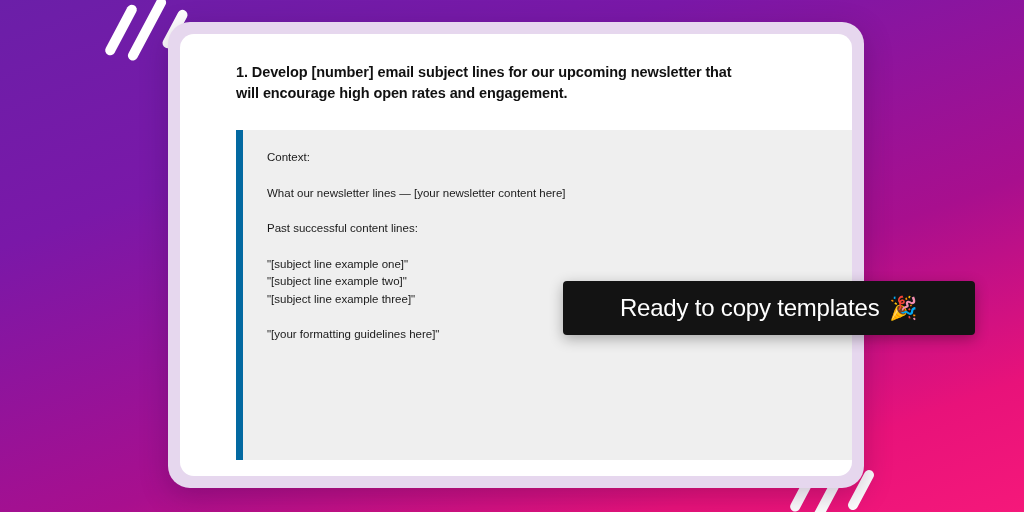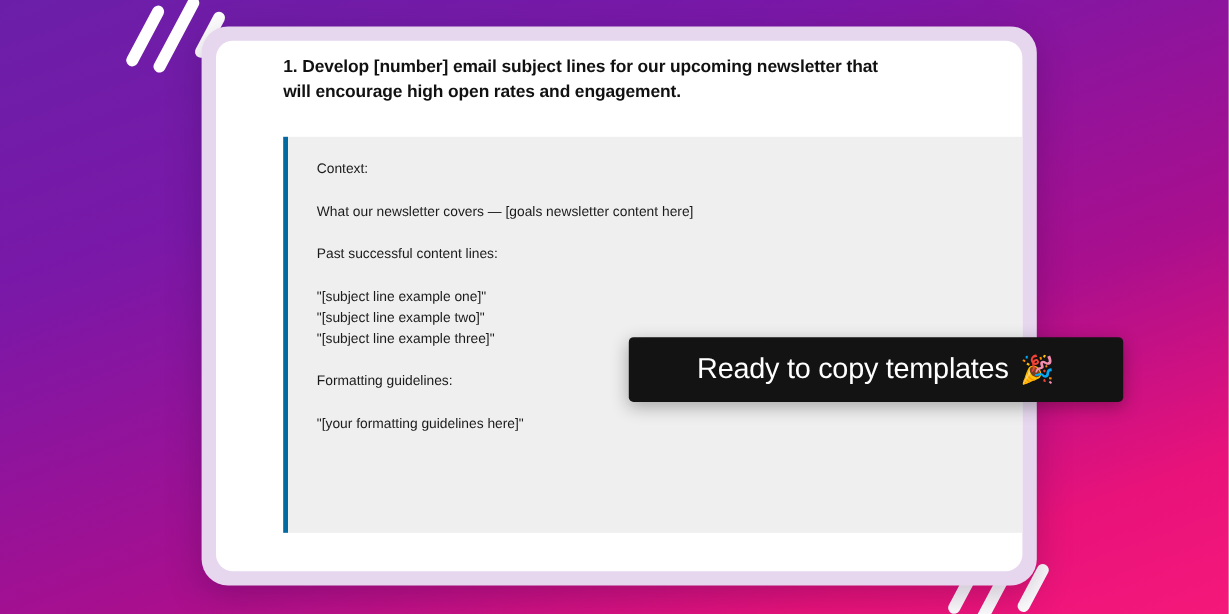--- a/index.html
+++ b/index.html
@@ -60,59 +60,59 @@
     left: 12px;
     top: 12px;
     right: 12px;
     bottom: 12px;
     background: #ffffff;
     border-radius: 14px;
     overflow: hidden;
   }
 
   .doc-inner {
-    padding: 12px 36px 0 56px;
+    padding: 28px 36px 0 56px;
     box-sizing: border-box;
   }
 
   .prompt-heading {
     font-size: 14.5px;
     font-weight: bold;
     color: #111111;
     line-height: 1.45;
     letter-spacing: -0.1px;
     margin: 0 0 26px 0;
     max-width: 510px;
   }
 
   .code-block {
     position: relative;
     background: #efefef;
-    border-left: 4px solid #0369a1;
+    border-left: 7px solid #0369a1;
     margin-left: 0px;
     margin-right: -36px;
     padding: 20px 24px 26px 24px;
     box-sizing: border-box;
     min-height: 330px;
   }
 
   .code-line {
     font-size: 11.5px;
     color: #1a1a1a;
     line-height: 1.35;
     margin: 0 0 20px 0;
     white-space: pre;
   }
   .code-line.tight { margin-bottom: 2px; }
   .code-line.last { margin-bottom: 0; }
 
   
   .caption {
     position: absolute;
-    left: 524px;
+    left: 563px;
     top: 281px;
     width: 412px;
     height: 54px;
     background: #131313;
     border-radius: 4px;
     display: flex;
     align-items: center;
     justify-content: center;
     gap: 10px;
     box-shadow: 0 4px 14px rgba(0,0,0,0.3);
@@ -146,26 +146,25 @@
   </div>
 
   <div class="card-frame">
     <div class="doc">
       <div class="doc-inner">
 
         <p class="prompt-heading">1. Develop [number] email subject lines for our upcoming newsletter that will encourage high open rates and engagement.</p>
 
         <div class="code-block">
           <p class="code-line">Context:</p>
-          <p class="code-line">What our newsletter covers — [goals newsletter content here]</p>
+          <p class="code-line">What our newsletter lines — [your newsletter content here]</p>
           <p class="code-line">Past successful content lines:</p>
           <p class="code-line tight">"[subject line example one]"</p>
           <p class="code-line tight">"[subject line example two]"</p>
           <p class="code-line">"[subject line example three]"</p>
-          <p class="code-line">Formatting guidelines:</p>
           <p class="code-line last">"[your formatting guidelines here]"</p>
         </div>
 
       </div>
     </div>
   </div>
 
   <div class="caption">
     <span class="caption-text">Ready to copy templates</span>
     <span class="caption-emoji">🎉</span>

